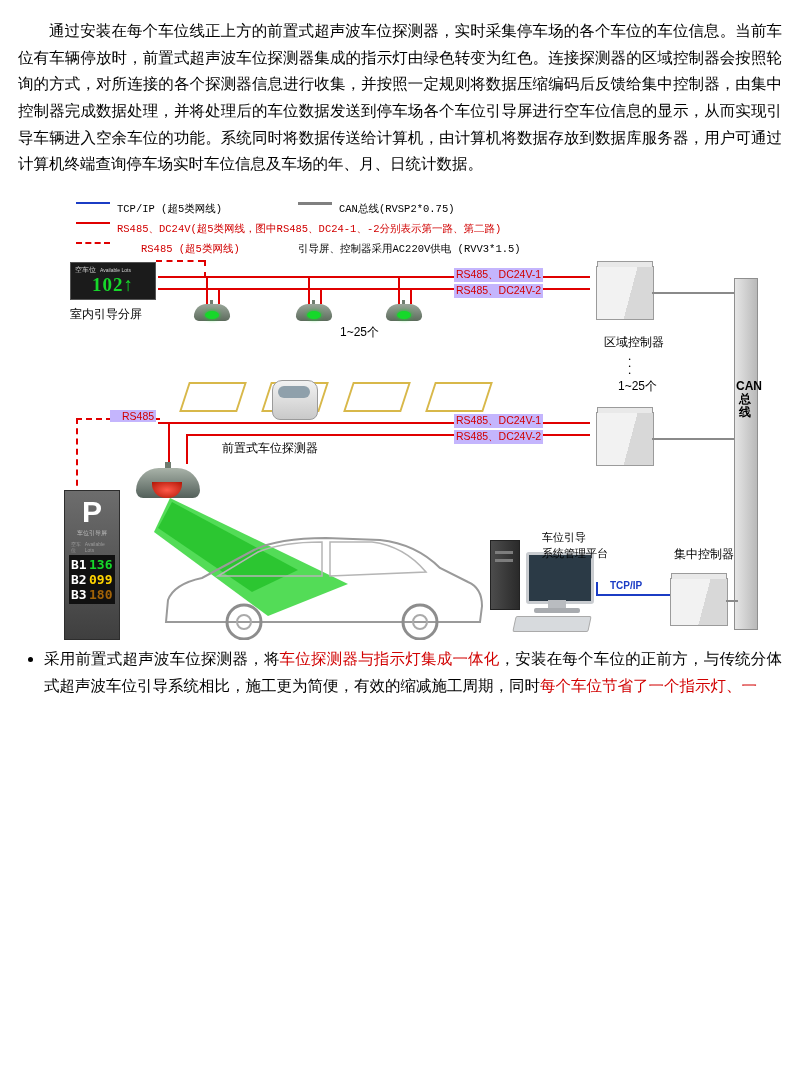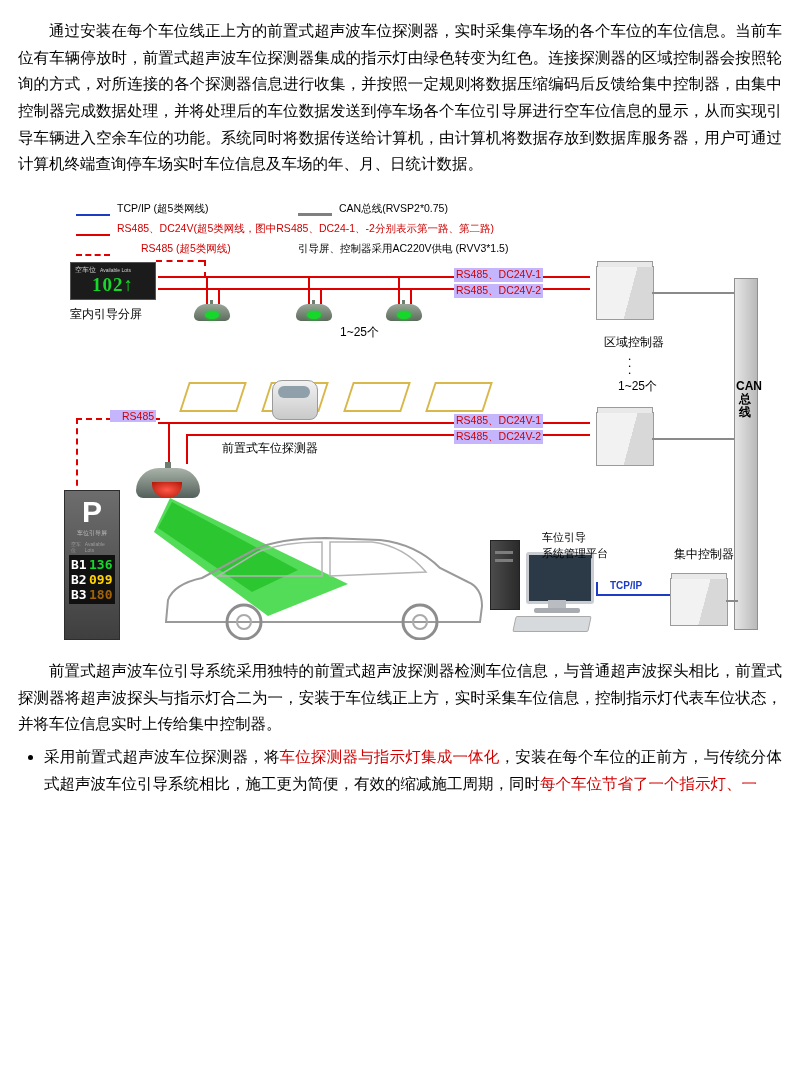--- a/index.html
+++ b/index.html
@@ -50,22 +50,23 @@
     position: absolute;
     left: 58px;
     top: 0px;
     width: 600px;
     font-family: "Liberation Sans", "DejaVu Sans", sans-serif;
     font-size: 10.5px;
   }
   .legend-row {
     position: absolute;
     display: flex;
-    align-items: flex-end;
+    align-items: flex-start;
     white-space: nowrap;
+    font-family: Liberation Mono, monospace;
   }
   .lg-line {
     display: inline-block;
     width: 34px;
     height: 0;
     border-top: 2px solid #000;
     margin-right: 7px;
   }
   .lg-line.blue { border-top: 2px solid #1b3cc4; }
   .lg-line.red { border-top: 2px solid #e00000; }
@@ -532,20 +533,19 @@
 
     <div class="ctrl-box" style="left:652px; top:378px; height:46px;"></div>
     <span class="cap" style="left:656px; top:346px;">集中控制器</span>
     <div class="wire gray h" style="left:708px; top:400px; width:12px;"></div>
     <div class="wire blue h" style="left:578px; top:394px; width:74px;"></div>
     <div class="wire blue v" style="left:578px; top:382px; height:14px;"></div>
     <span class="cap blue" style="left:592px; top:380px;">TCP/IP</span>
 
   </div>
 
-  <p class="body-text">前置式超声波车位引导系统采用独特的前置式超声波探测器检测车位信息，与普通超声波探头相比，前置式探测器将超声波探头与指示灯合二为一，安装于车位线正上方，实时采集车位信息，控制指示灯代表车位状态，并将车位信息实时上传给集中控制器。</p>
 
 
   <ul class="bullets">
     <li><span>采用前置式超声波车位探测器，将</span><span class="red-em">车位探测器与指示灯集成一体化</span><span>，安装在每个车位的正前方，与传统分体式超声波车位引导系统相比，施工更为简便，有效的缩减施工周期，同时</span><span class="red-em">每个车位节省了一个指示灯、一</span></li>
   </ul>
 
 </div>
 
 </body></html>

